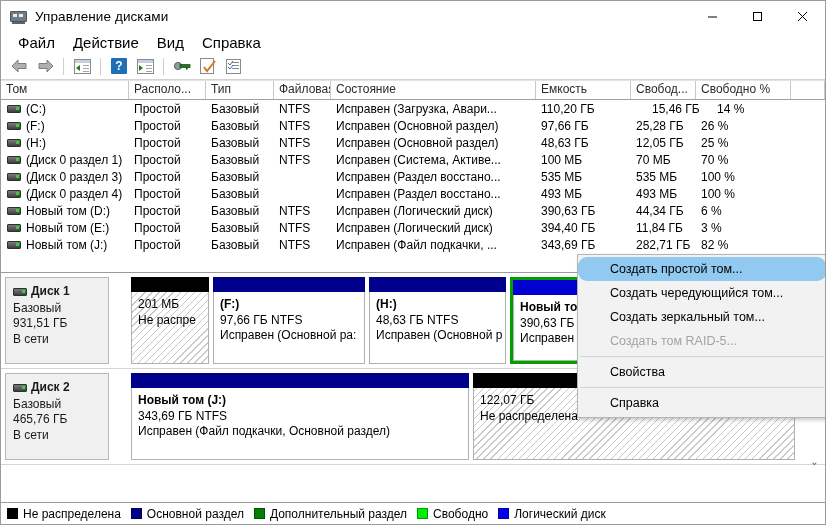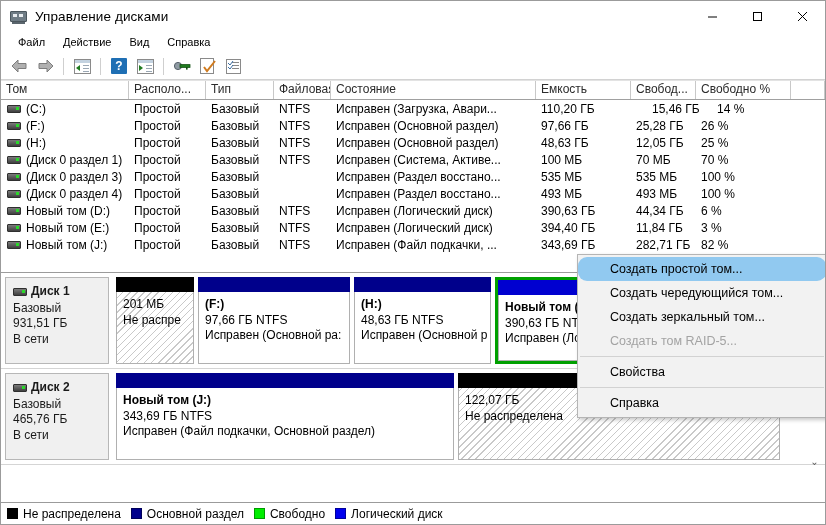--- a/index.html
+++ b/index.html
@@ -83,21 +83,21 @@
   }
   .wc svg { display: block; }
 
   
   .menubar {
     height: 22px;
     display: flex;
     align-items: center;
     padding-left: 8px;
     background: #ffffff;
-    font-size: 11px;
+    font-size: 15px;
   }
   .menuitem {
     padding: 2px 9px;
     cursor: default;
     color: #000;
   }
 
   
   .toolbar {
     height: 26px;
@@ -262,21 +262,21 @@
   .disk-info .dtitle {
     font-weight: bold;
     display: flex;
     align-items: center;
     margin-bottom: 1px;
   }
   .disk-info .dtitle .drive-ico { margin-right: 4px; }
   .parts {
     flex: 1;
     display: flex;
-    padding-left: 7px;
+    padding-left: 22px;
     box-sizing: border-box;
     min-width: 0;
   }
   .part {
     position: relative;
     box-sizing: border-box;
     margin-right: 4px;
     display: flex;
     flex-direction: column;
     min-width: 0;
@@ -711,20 +711,24 @@
   <div class="legend" id="legend">
       <div class="lg-item">
         <span class="lg-sw" style="background: rgb(0, 0, 0);"></span>
         <span>Не распределена</span>
       </div>
       <div class="lg-item">
         <span class="lg-sw" style="background: rgb(0, 0, 139);"></span>
         <span>Основной раздел</span>
       </div>
       <div class="lg-item">
+        <span class="lg-sw" style="background: rgb(0, 128, 0);"></span>
+        <span>Дополнительный раздел</span>
+      </div>
+      <div class="lg-item">
         <span class="lg-sw" style="background: rgb(0, 238, 0);"></span>
         <span>Свободно</span>
       </div>
       <div class="lg-item">
         <span class="lg-sw" style="background: rgb(0, 0, 238);"></span>
         <span>Логический диск</span>
       </div>
     </div>
 
   <div class="sb-chev" style="top:455px;right:5px;">⌄</div>

